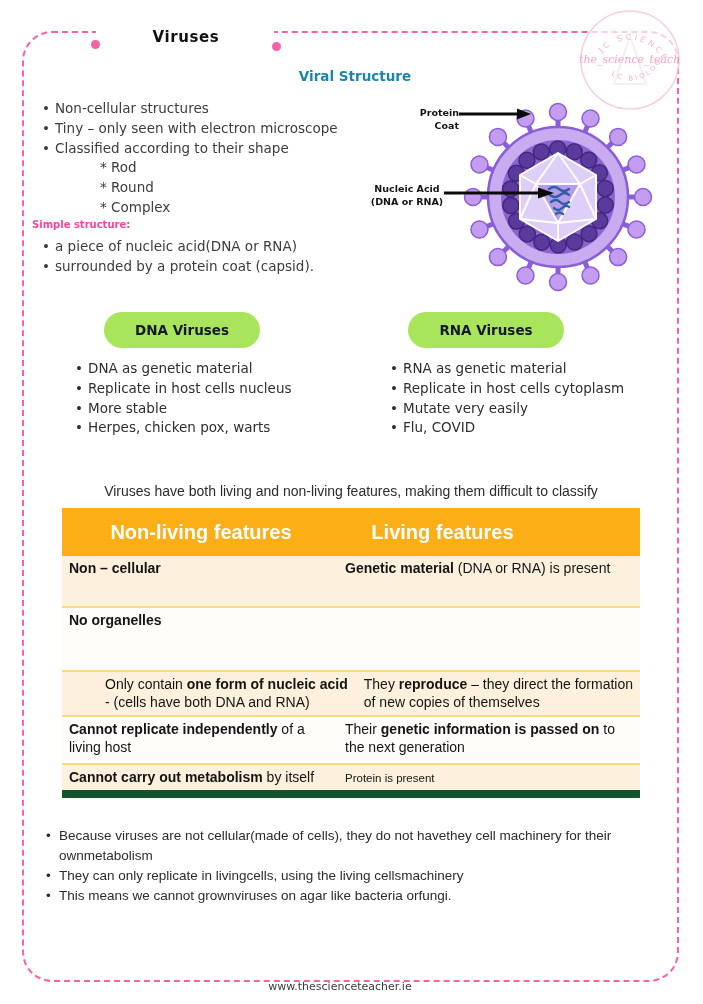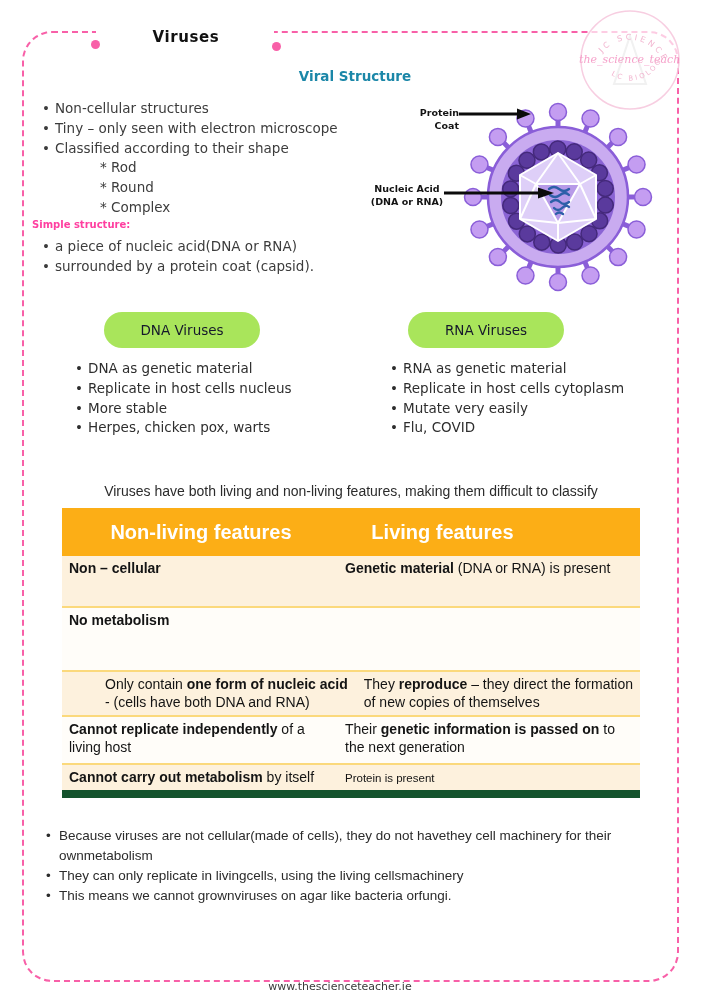--- a/index.html
+++ b/index.html
@@ -35,21 +35,21 @@
   .virus-svg { position:absolute; left:452px; top:95px; width:212px; height:205px; }
   .diagram-label { position:absolute; font-size:9.5px; font-weight:bold; color:#131313; line-height:13px; }
   .label-protein { left:393px; top:106px; width:66px; text-align:right; }
   .label-nucleic { left:368px; top:182px; width:78px; text-align:center; }
   .arrow-svg { position:absolute; }
   .arrow1 { left:459px; top:108px; width:72px; height:12px; }
   .arrow2 { left:444px; top:187px; width:110px; height:12px; }
   .pill {
     position:absolute; top:312px; width:156px; height:36px; background:#a9e55b;
     border-radius:18px; display:flex; align-items:center; justify-content:center;
-    font-size:13.5px; font-weight:normal; color:#15182b;
+    font-size:13.5px; font-weight:bold; color:#15182b;
   }
   .pill-dna { left:104px; }
   .pill-rna { left:408px; }
   .list-dna { left:75px; top:359px; width:300px; }
   .list-rna { left:390px; top:359px; width:300px; }
   .list-dna li, .list-rna li { color:#2e2e2e; }
   .table-intro {
     position:absolute; left:62px; top:483px; width:578px; text-align:center;
     font-family:"Liberation Sans", sans-serif; font-size:14px; color:#2b2b2b;
   }
@@ -288,21 +288,21 @@
     <div class="t-header">
       <div class="h-cell h-left">Non-living features</div>
       <div class="h-cell h-right">Living features</div>
     </div>
     <div id="tableRows">
         <div class="t-row cream">
           <div class="t-cell cell-left"><b>Non – cellular</b></div>
           <div class="t-cell cell-right"><b>Genetic material</b><span> (DNA or RNA) is present</span></div>
         </div>
         <div class="t-row white">
-          <div class="t-cell cell-left"><b>No metabolism</b></div>
+          <div class="t-cell cell-left"><b>No organelles</b></div>
         </div>
         <div class="t-row cream">
           <div class="t-cell cell-left"><span>Only contain </span><b>one form of nucleic acid</b><br><span>-  (cells have both DNA and RNA)</span></div>
           <div class="t-cell cell-right"><span>They </span><b>reproduce</b><span> – they direct the formation of new copies of themselves</span></div>
         </div>
         <div class="t-row white">
           <div class="t-cell cell-left"><b>Cannot replicate independently</b><span> of a living host</span></div>
           <div class="t-cell cell-right"><span>Their </span><b>genetic information is passed on</b><span> to the next generation</span></div>
         </div>
         <div class="t-row cream">

